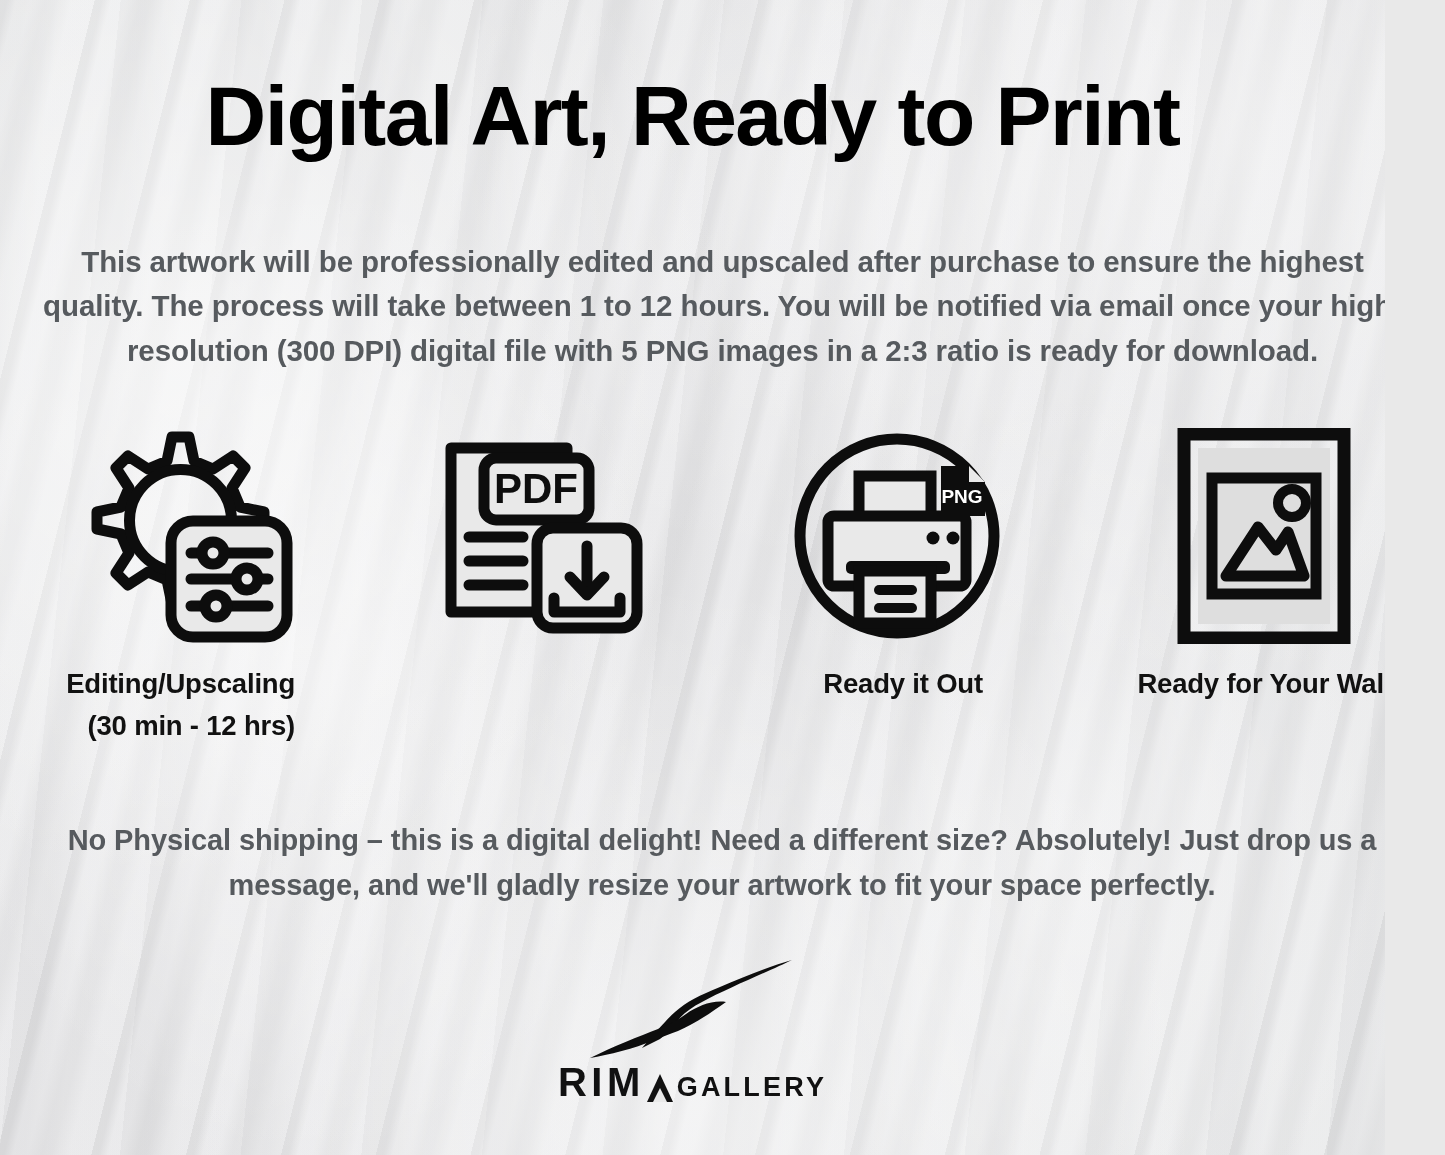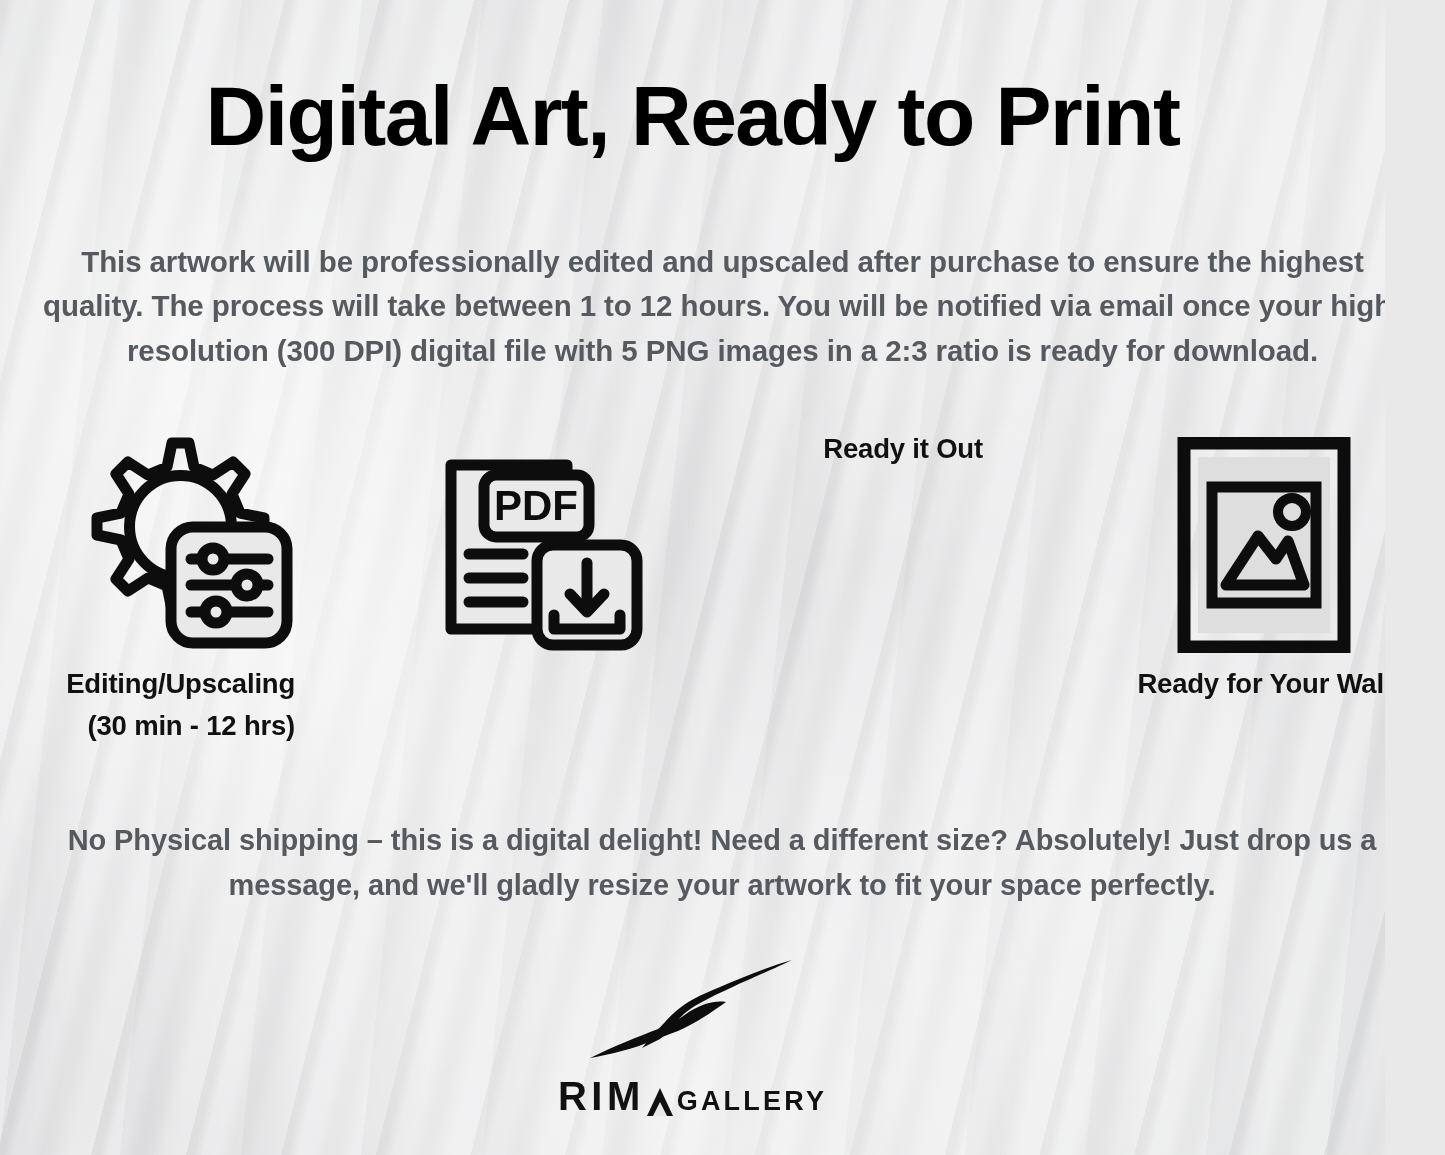--- a/index.html
+++ b/index.html
@@ -70,21 +70,21 @@
   }
   .feature{
     flex:1 1 0;
     display:flex;
     flex-direction:column;
     align-items:center;
   }
   .icon-box{
     height:235px;
     display:flex;
-    align-items:flex-end;
+    align-items:center;
     justify-content:center;
   }
   .feature-label{
     margin-top:10px;
     text-align:right;
     font-size:27.5px;
     font-weight:700;
     color:#111111;
     line-height:1.52;
     letter-spacing:-0.2px;
@@ -102,21 +102,21 @@
   }
 
   .logo{
     position:absolute;left:0;right:0;top:950px;
     display:flex;
     flex-direction:column;
     align-items:center;
   }
   .logo-mark{height:110px;}
   .logo-word{
-    margin-top:16px;
+    margin-top:2px;
     display:flex;
     align-items:baseline;
     color:#111;
   }
   .logo-rima{
     font-size:40px;
     font-weight:700;
     letter-spacing:4.5px;
     line-height:1;
     display:flex;
@@ -210,20 +210,43 @@
             <g stroke="#0d0d0d" stroke-width="11" stroke-linecap="round" stroke-linejoin="round" fill="none">
               <line x1="148" y1="110" x2="148" y2="156"></line>
               <path d="M131 141 L148 159 L165 141"></path>
               <path d="M115 162 V176 H181 V162"></path>
             </g>
           </svg>
         </div>
       </div>
 
       <div class="feature">
+        <div class="icon-box">
+          <svg width="220" height="224" viewBox="0 0 220 224" fill="none">
+            <circle cx="104" cy="112" r="97" fill="none" stroke="#0d0d0d" stroke-width="11"></circle>
+
+            <rect x="66" y="52" width="72" height="42" fill="#e9e9e9" stroke="#0d0d0d" stroke-width="11"></rect>
+
+            <rect x="35" y="92" width="138" height="70" rx="6" fill="#e9e9e9" stroke="#0d0d0d" stroke-width="11"></rect>
+            <circle cx="140" cy="114" r="6.5" fill="#0d0d0d"></circle>
+            <circle cx="160" cy="114" r="6.5" fill="#0d0d0d"></circle>
+
+            <rect x="53" y="137" width="104" height="13" rx="5" fill="#0d0d0d"></rect>
+
+            <rect x="66" y="147" width="72" height="52" fill="#e9e9e9" stroke="#0d0d0d" stroke-width="11"></rect>
+            <g stroke="#0d0d0d" stroke-width="10" stroke-linecap="round">
+              <line x1="86" y1="166" x2="119" y2="166"></line>
+              <line x1="86" y1="184" x2="119" y2="184"></line>
+            </g>
+
+            <path d="M148 42 H176 L192 58 V92 H148 Z" fill="#0d0d0d"></path>
+            <path d="M176 42 L176 58 L192 58" fill="#e9e9e9"></path>
+            <text x="169" y="79" font-family="'Liberation Sans',sans-serif" font-size="19" font-weight="700" fill="#ffffff" text-anchor="middle">PNG</text>
+          </svg>
+        </div>
         <div class="feature-label">Ready it Out</div>
       </div>
 
       <div class="feature">
         <div class="icon-box">
           <svg width="176" height="216" viewBox="0 0 176 216" fill="none">
 
             <rect x="8" y="6" width="160" height="204" fill="none" stroke="#0d0d0d" stroke-width="13"></rect>
 
             <rect x="22" y="20" width="132" height="176" fill="#dedede"></rect>

